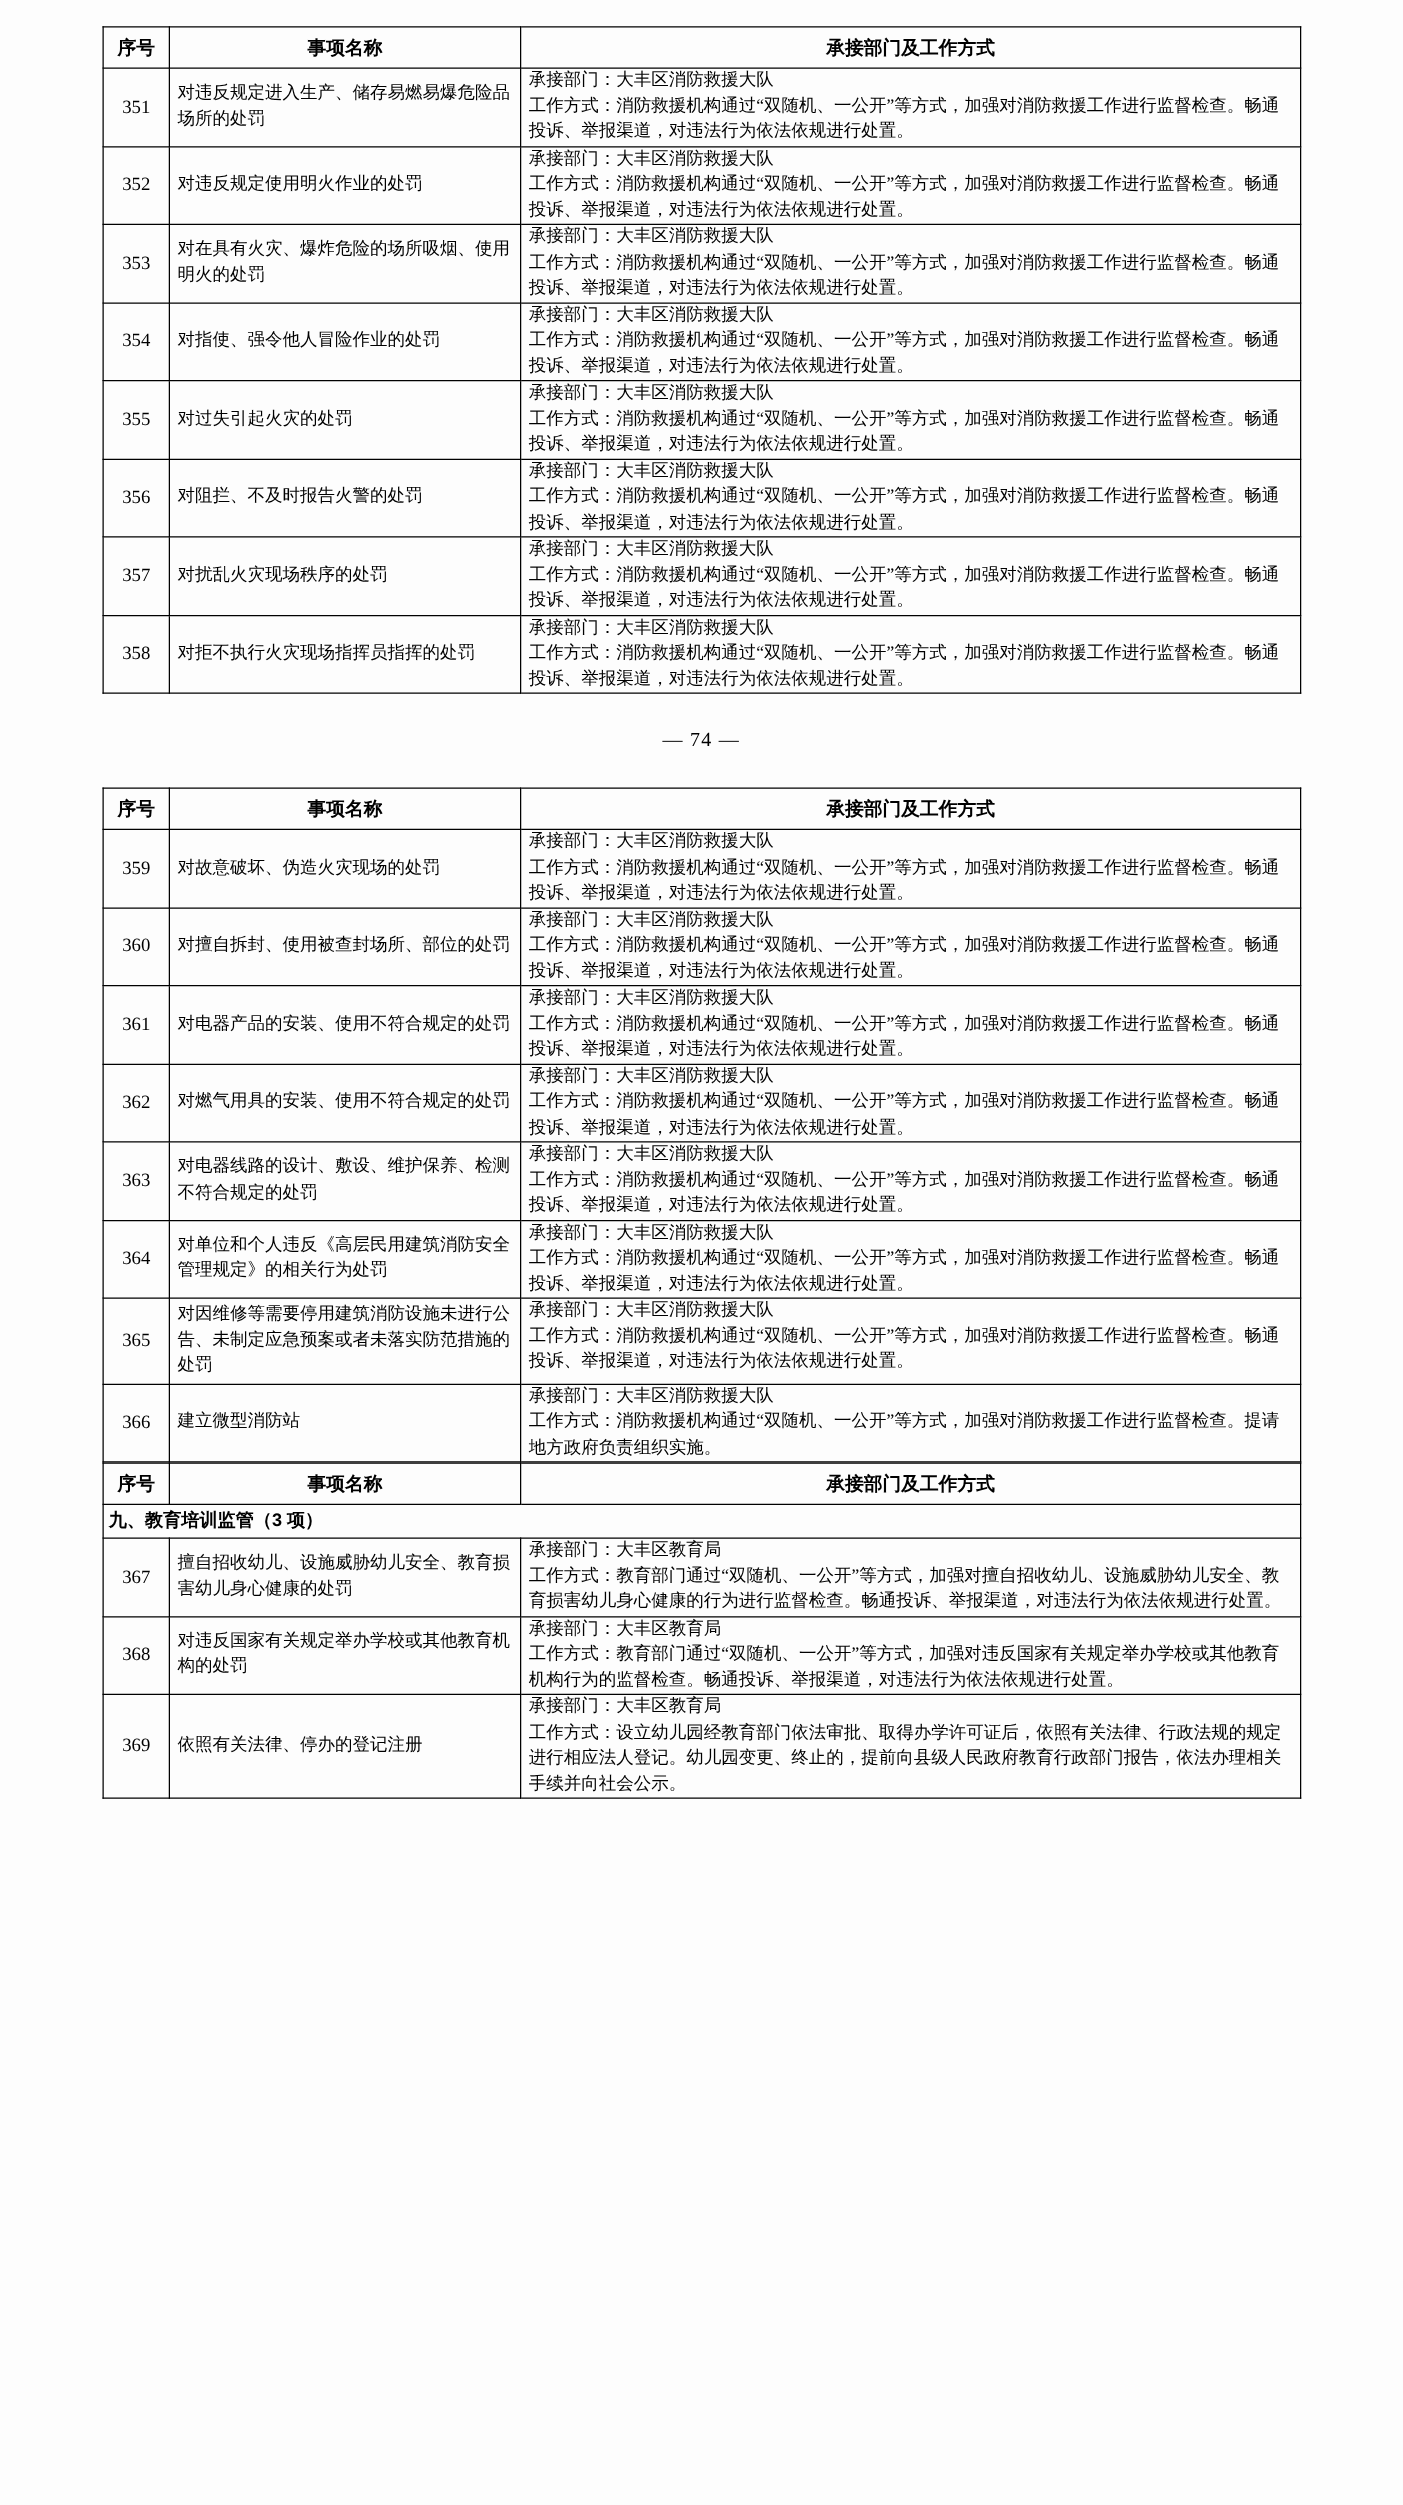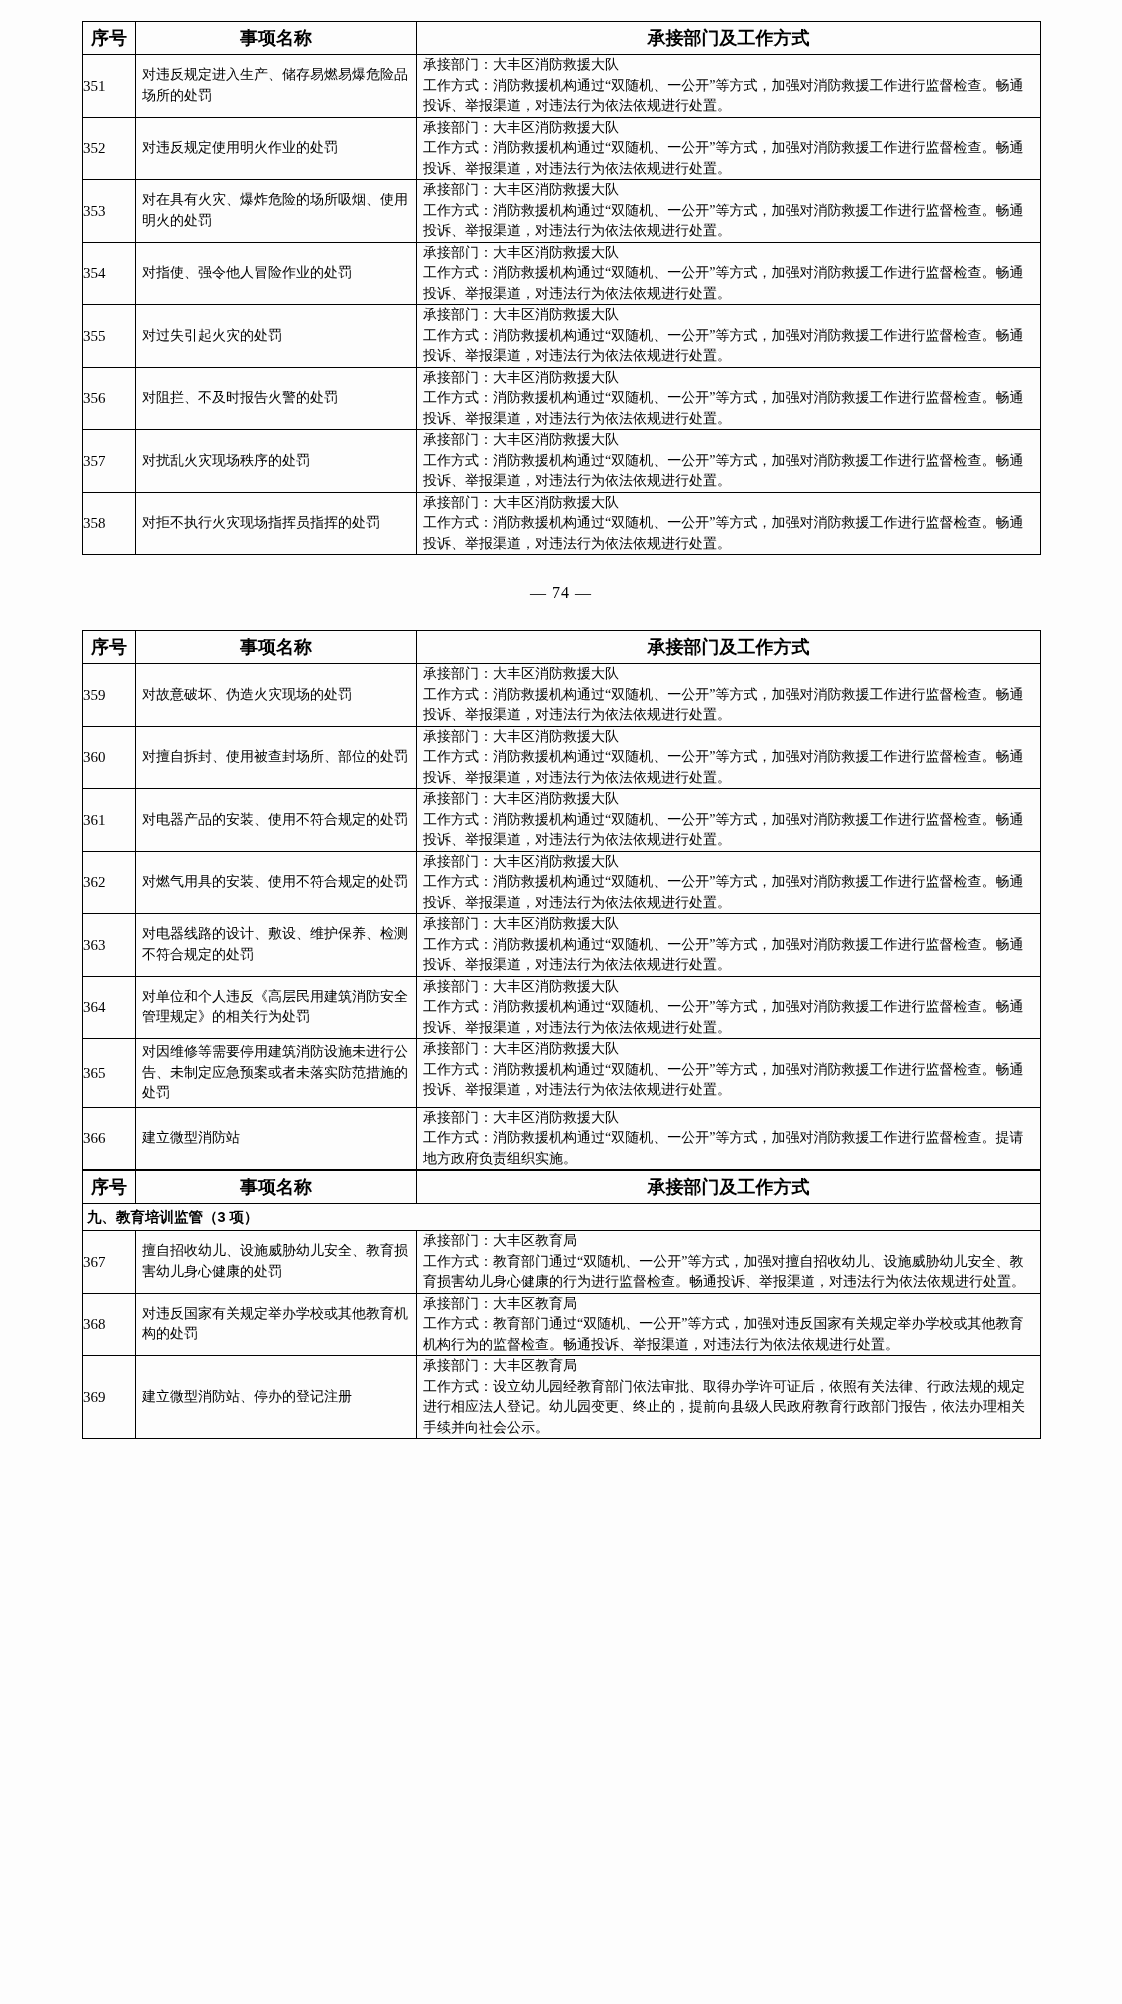--- a/index.html
+++ b/index.html
@@ -27,31 +27,32 @@
   .doc-table col.col-no   { width: 53px; }
   .doc-table col.col-name { width: 281px; }
   .doc-table col.col-dept { width: 624px; }
   .doc-table th, .doc-table td {
     border: 1.5px solid #000;
     vertical-align: middle;
     box-sizing: border-box;
   }
   .doc-table th {
     font-family: "Liberation Sans", "DejaVu Sans", sans-serif;
-    font-size: 18px;
+    font-size: 15px;
     font-weight: bold;
     height: 33px;
     text-align: center;
     padding: 0 4px;
   }
   .doc-table td {
     font-size: 14px;
     line-height: 20.5px;
   }
   td.c-no {
+    text-align: center;
     font-size: 15px;
     padding: 0;
   }
   td.c-name {
     padding: 3px 6px;
     text-align: left;
   }
   td.c-dept {
     padding: 0 6px;
     vertical-align: top;
@@ -279,21 +280,21 @@
           <tr>
             <td class="c-no">368</td>
             <td class="c-name">对违反国家有关规定举办学校或其他教育机构的处罚</td>
             <td class="c-dept">
               <div class="dept">承接部门：大丰区教育局</div>
               <div class="method">工作方式：教育部门通过“双随机、一公开”等方式，加强对违反国家有关规定举办学校或其他教育机构行为的监督检查。畅通投诉、举报渠道，对违法行为依法依规进行处置。</div>
             </td>
           </tr>
           <tr>
             <td class="c-no">369</td>
-            <td class="c-name">建立微型消防站、停办的登记注册</td>
+            <td class="c-name">依照有关法律、停办的登记注册</td>
             <td class="c-dept">
               <div class="dept">承接部门：大丰区教育局</div>
               <div class="method">工作方式：设立幼儿园经教育部门依法审批、取得办学许可证后，依照有关法律、行政法规的规定进行相应法人登记。幼儿园变更、终止的，提前向县级人民政府教育行政部门报告，依法办理相关手续并向社会公示。</div>
             </td>
           </tr>
         </tbody>
     </table>
   </div>
 
 </div>

